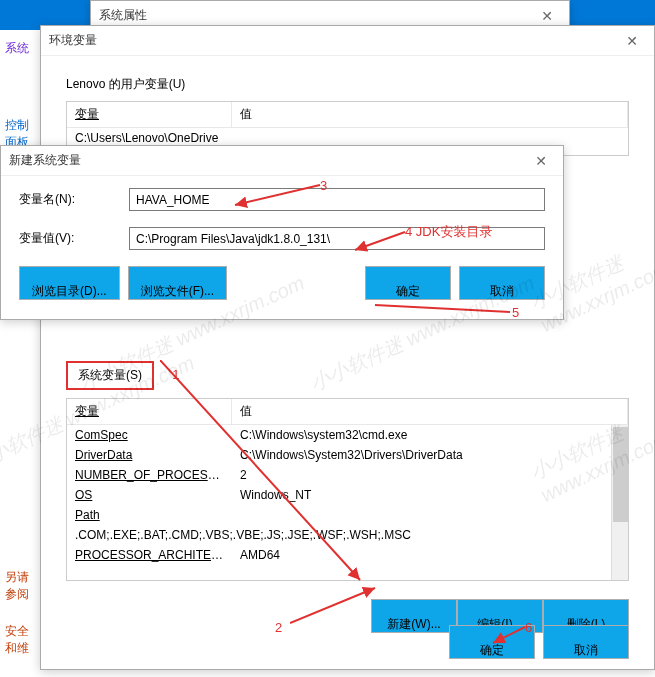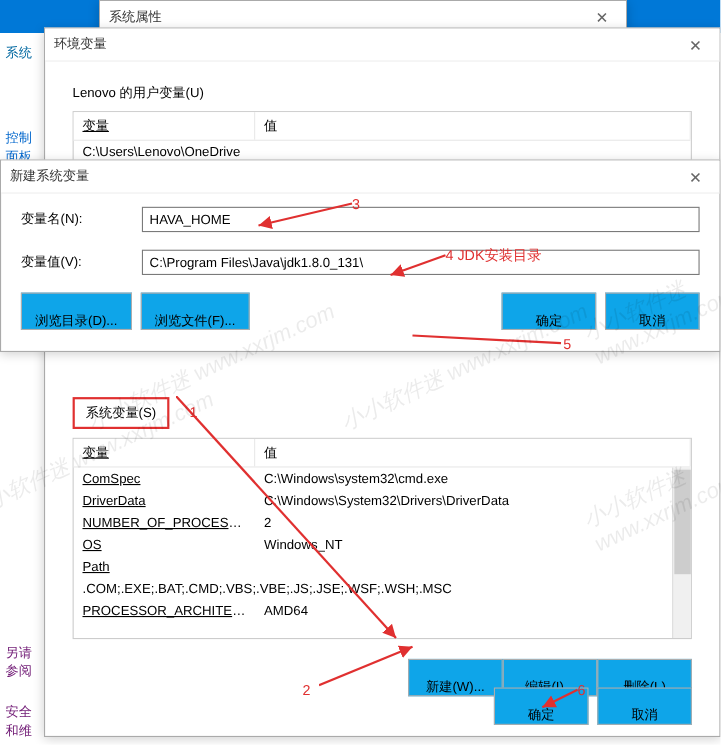--- a/index.html
+++ b/index.html
@@ -7,33 +7,33 @@
       font-family: "Microsoft YaHei", "Segoe UI", Tahoma, sans-serif;
       font-size: 12px;
       background: #fff;
       width: 655px;
       height: 677px;
       position: relative;
       overflow: hidden;
     }
     .bg-blue { position: absolute; left: 0; top: 0; width: 655px; height: 30px; background: #0078d7; }
     .sidebar { position: absolute; left: 0; top: 30px; width: 40px; height: 647px; background: #fff; }
-    .sidebar-text { font-size: 12px; color: #0369a1; margin: 10px 5px; }
+    .sidebar-text { font-size: 12px; color: #6d28d9; margin: 10px 5px; }
     .sidebar-link { font-size: 12px; color: #0066cc; margin: 10px 5px; }
-    .sidebar-bottom { position: absolute; bottom: 4px; left: 5px; font-size: 12px; color: #701a75; }
+    .sidebar-bottom { position: absolute; bottom: 20px; left: 5px; font-size: 12px; color: #c2410c; }
     
     .dialog {
       position: absolute;
       background: #fff;
       border: 1px solid #aaa;
       box-shadow: 0 2px 10px rgba(0,0,0,0.2);
     }
     .dialog-sys { left: 90px; top: 0; width: 480px; height: 30px; }
     .dialog-env { left: 40px; top: 25px; width: 615px; height: 645px; }
-    .dialog-new { left: 0; top: 145px; width: 655px; height: 175px; background: #fff; z-index: 10; }
+    .dialog-new { left: 0; top: 145px; width: 564px; height: 175px; background: #fff; z-index: 10; }
     
     .titlebar {
       height: 30px;
       display: flex;
       align-items: center;
       padding: 0 8px;
       font-size: 12px;
       color: #333;
       background: #fff;
       border-bottom: 1px solid #eee;

